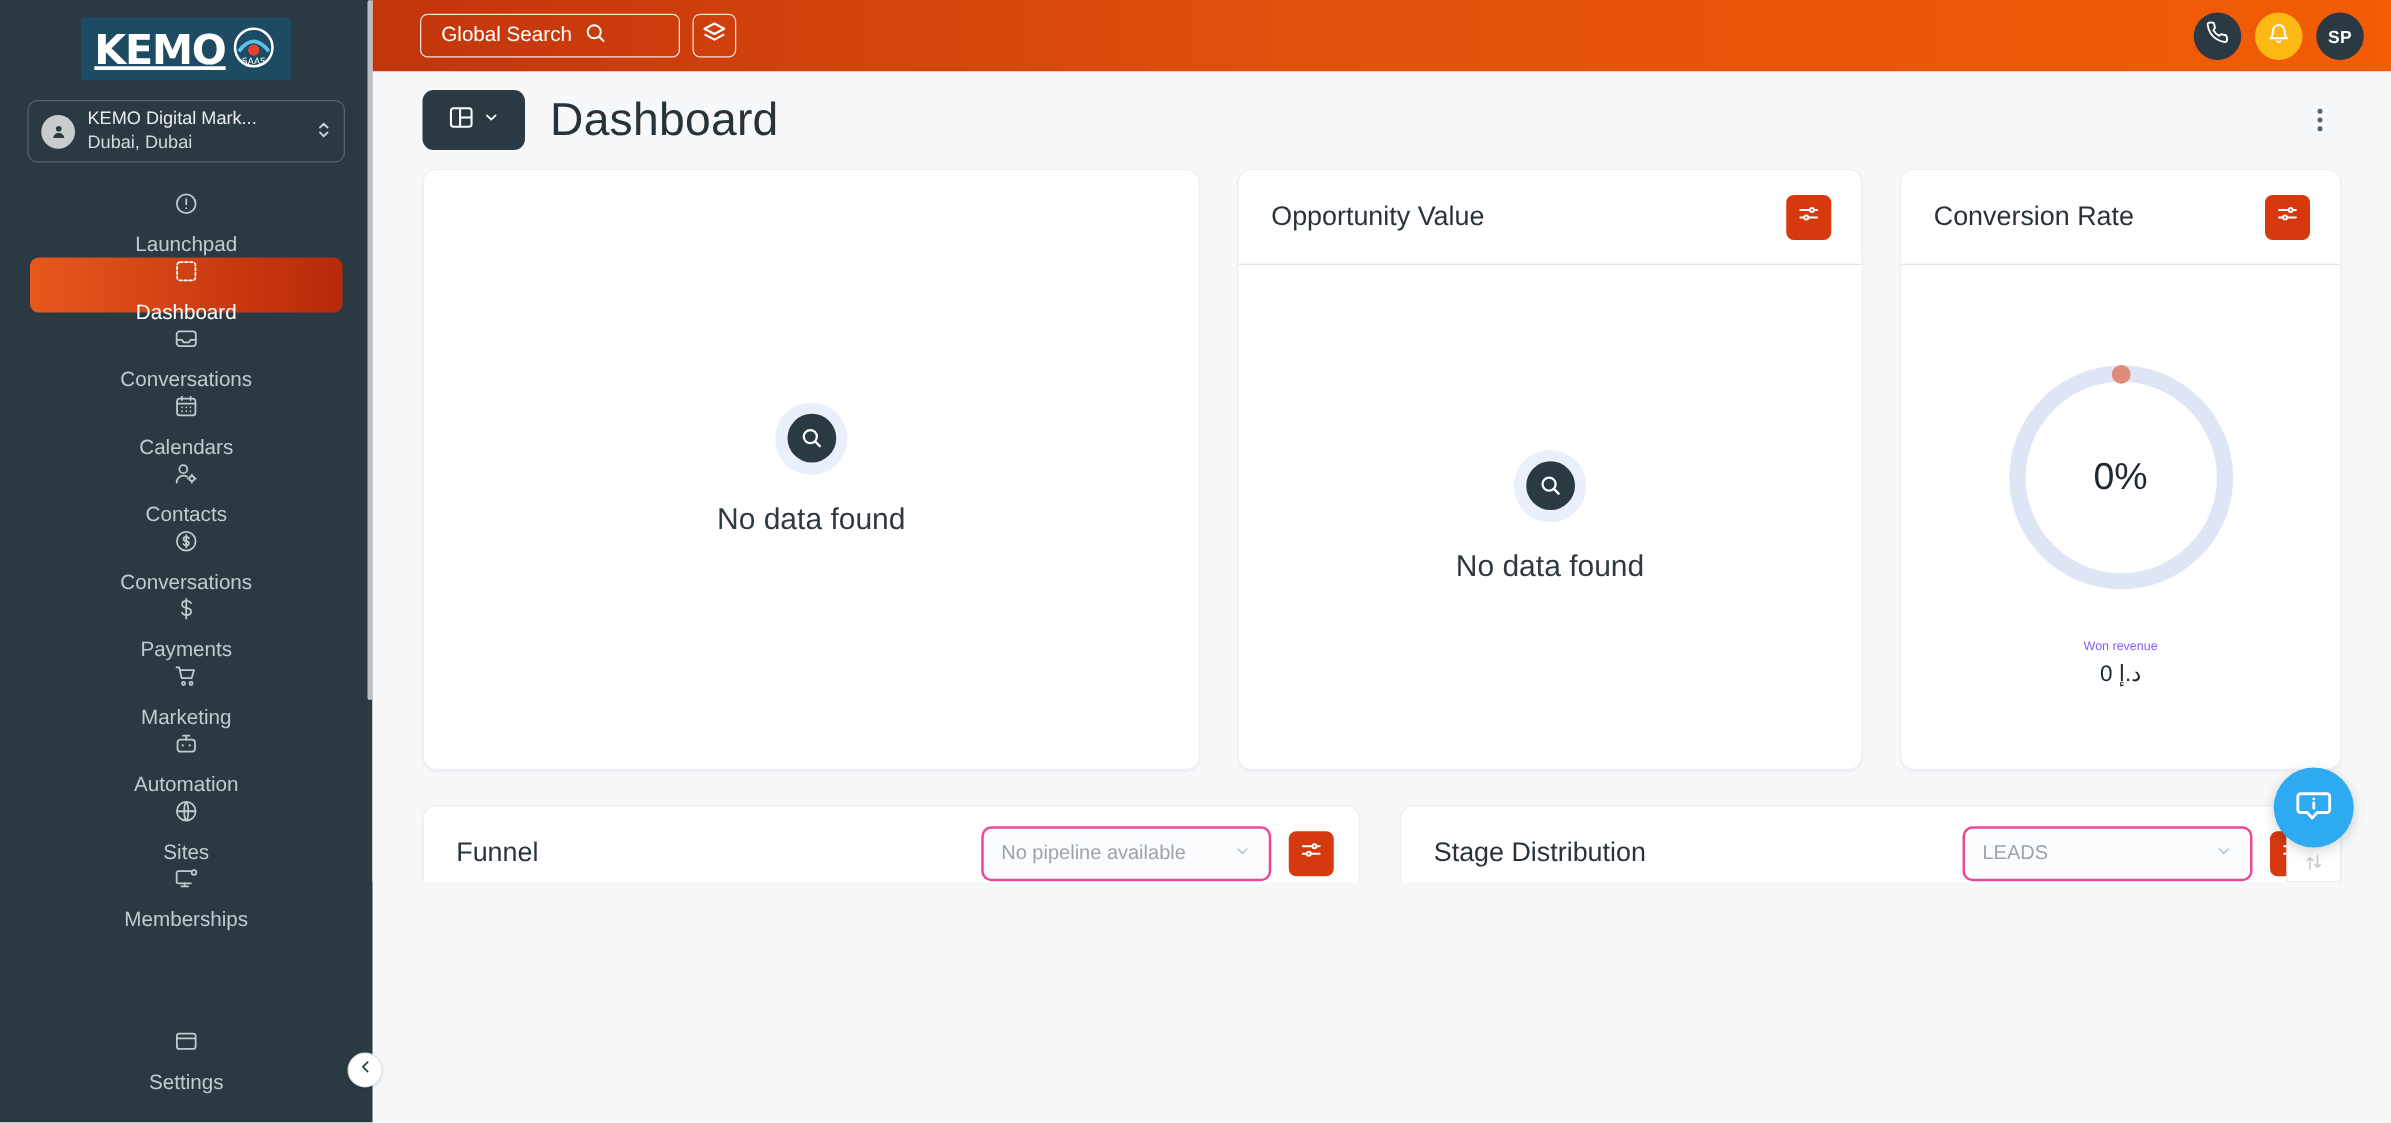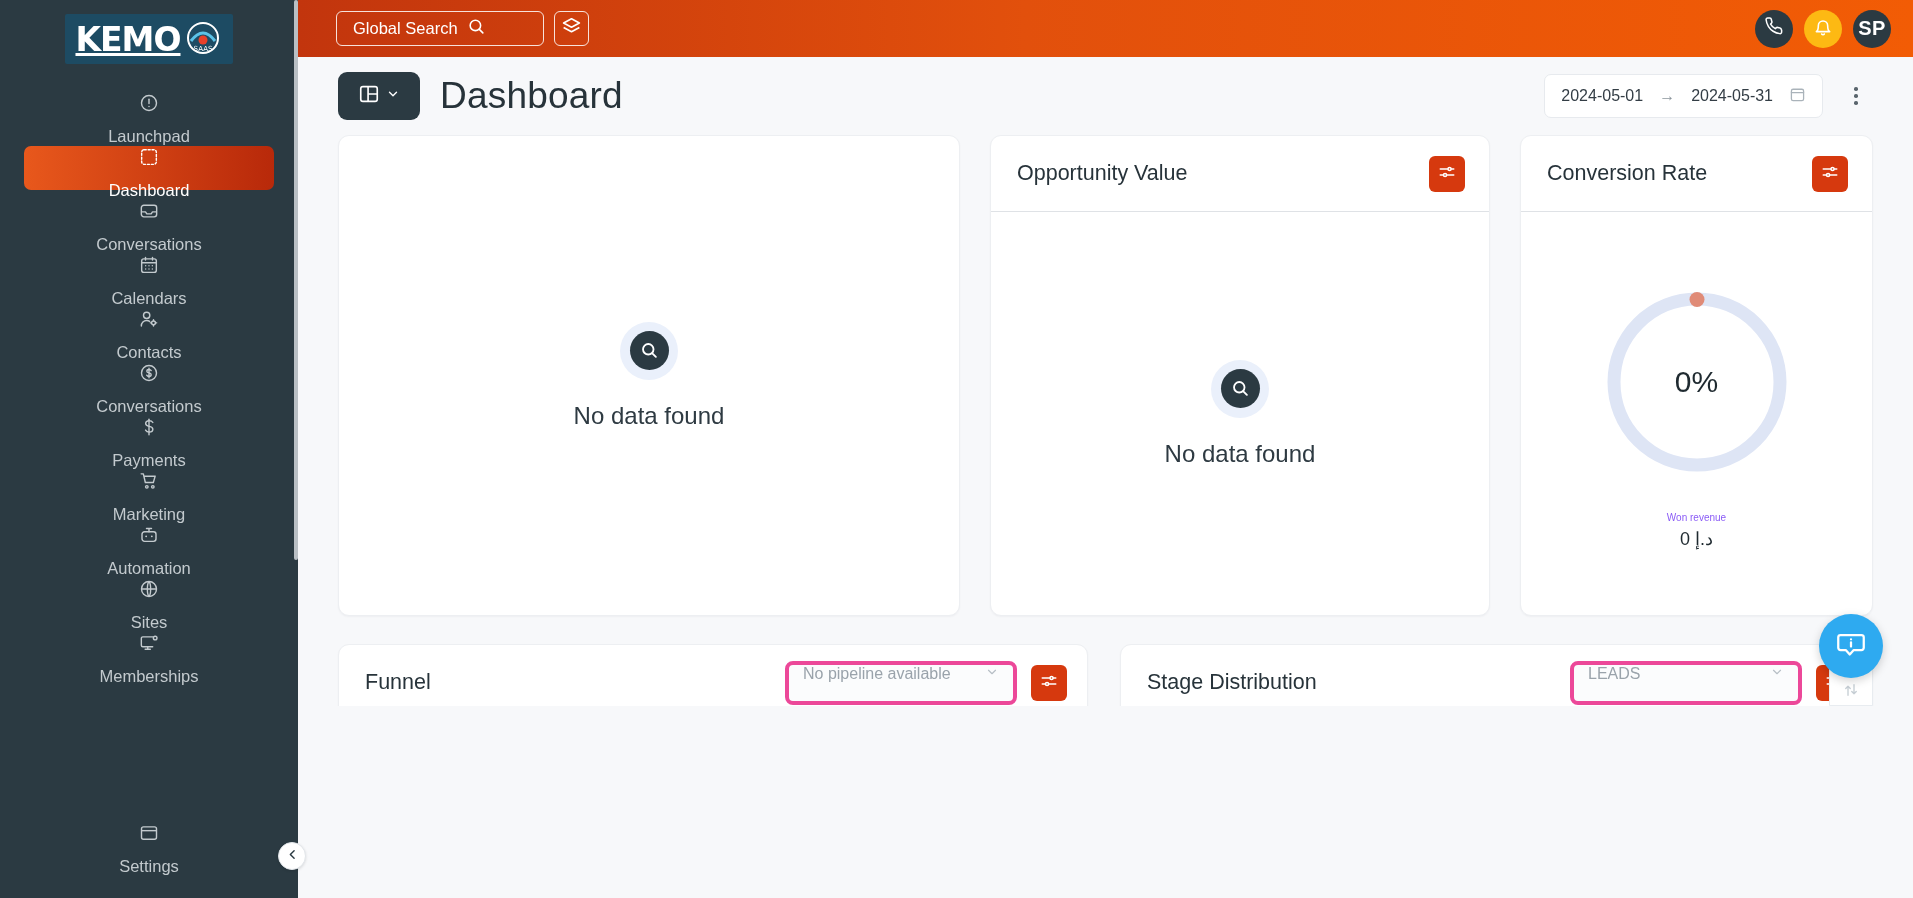--- a/index.html
+++ b/index.html
@@ -111,21 +111,21 @@
     cursor: pointer;
   }
   .top-right { margin-left: auto; display: flex; align-items: center; gap: 11px; }
   .circ-btn {
     width: 38px; height: 38px; border-radius: 50%;
     display: flex; align-items: center; justify-content: center;
     cursor: pointer;
   }
   .circ-dark { background: #2b3a42; }
   .circ-yellow { background: #fdb913; }
-  .circ-avatar { background: #2b3a42; color: #ffffff; font-size: 20px; font-weight: 700; letter-spacing: .3px; }
+  .circ-avatar { background: #2b3a42; color: #ffffff; font-size: 14px; font-weight: 700; letter-spacing: .3px; }
 
   
   .page-head {
     height: 78px; flex: 0 0 78px;
     display: flex; align-items: center;
     padding: 0 40px 0 40px;
   }
   .layout-picker {
     width: 82px; height: 48px;
     background: #2b3a42; border-radius: 9px;
@@ -175,23 +175,23 @@
   .card-title { font-size: 21.5px; color: #27333a; font-weight: 400; }
   .card-tools { margin-left: auto; display: flex; align-items: center; gap: 14px; }
   .filter-btn {
     width: 36px; height: 36px;
     background: #d6390e; border-radius: 6px;
     display: flex; align-items: center; justify-content: center;
     cursor: pointer;
   }
   .mini-select {
     width: 232px; height: 44px;
-    border: 4px solid #ec4899; border-radius: 8px;
+    border: 2px solid #ec4899; border-radius: 8px;
     background: #fbfcfd;
-    display: flex; align-items: flex-start;
+    display: flex; align-items: center;
     padding: 0 14px;
     font-size: 16px; color: #9aa3ab; cursor: pointer;
   }
   .mini-select .chev { margin-left: auto; color: #b7bfc6; font-size: 13px; }
 
   .card-body { flex: 1; display: flex; flex-direction: column; align-items: center; justify-content: center; }
   .empty-ico {
     width: 58px; height: 58px; border-radius: 50%;
     background: #eaf0fb;
     display: flex; align-items: center; justify-content: center;
@@ -250,20 +250,38 @@
           <svg width="40" height="40" viewBox="0 0 40 40">
             <circle cx="20" cy="19" r="15" fill="none" stroke="#ffffff" stroke-width="2"></circle>
             <path d="M8 22 Q20 6 32 22" fill="none" stroke="#5bc2e7" stroke-width="3"></path>
             <circle cx="20" cy="21" r="4.5" fill="#e8402a"></circle>
             <text x="20" y="32" font-size="7" fill="#ffffff" text-anchor="middle" font-family="DejaVu Sans, sans-serif">SAAS</text>
           </svg>
         </span>
       </div>
     </div>
 
+    <div class="account-card">
+      <span class="account-avatar">
+        <svg width="16" height="16" viewBox="0 0 24 24" fill="#2b3a42">
+          <circle cx="12" cy="9" r="3.4"></circle>
+          <path d="M5.5 20c0-3.6 2.9-6 6.5-6s6.5 2.4 6.5 6z"></path>
+        </svg>
+      </span>
+      <span class="account-meta">
+        <span class="account-name">KEMO Digital Mark...</span>
+        <span class="account-loc">Dubai, Dubai</span>
+      </span>
+      <span class="account-caret">
+        <svg width="12" height="18" viewBox="0 0 12 18" fill="none" stroke="#cdd3d6" stroke-width="1.5" stroke-linecap="round">
+          <path d="M3 7l3-3 3 3"></path>
+            <path d="M3 11l3 3 3-3"></path>
+        </svg>
+      </span>
+    </div>
 
     <nav class="nav">
 
       <div class="nav-item">
         <span class="ico">
           <svg width="20" height="20" viewBox="0 0 24 24" fill="none" stroke="currentColor" stroke-width="1.7" stroke-linecap="round">
             <circle cx="12" cy="12" r="9"></circle>
               <path d="M12 7.5v5"></path>
               <circle cx="12" cy="16.2" r=".9" fill="currentColor" stroke="none"></circle>
           </svg>
@@ -459,31 +477,20 @@
         </span>
         <span>
           <svg width="14" height="14" viewBox="0 0 24 24" fill="none" stroke="#ffffff" stroke-width="2.4" stroke-linecap="round" stroke-linejoin="round">
             <path d="M6 9l6 6 6-6"></path>
           </svg>
         </span>
       </div>
       <h1 class="page-title">Dashboard</h1>
 
       <div class="head-right">
-        <div class="date-range">
-          <span>2024-05-01</span>
-          <span class="arrow">→</span>
-          <span>2024-05-31</span>
-          <span>
-            <svg width="17" height="17" viewBox="0 0 24 24" fill="none" stroke="#aab3ba" stroke-width="1.8" stroke-linecap="round">
-              <rect x="3.4" y="4.6" width="17.2" height="16" rx="2.4"></rect>
-                <path d="M3.4 9.2h17.2"></path>
-            </svg>
-          </span>
-        </div>
         <div class="kebab">
             <i></i>
             <i></i>
             <i></i>
           </div>
       </div>
     </div>
 
     <div class="content">
 

